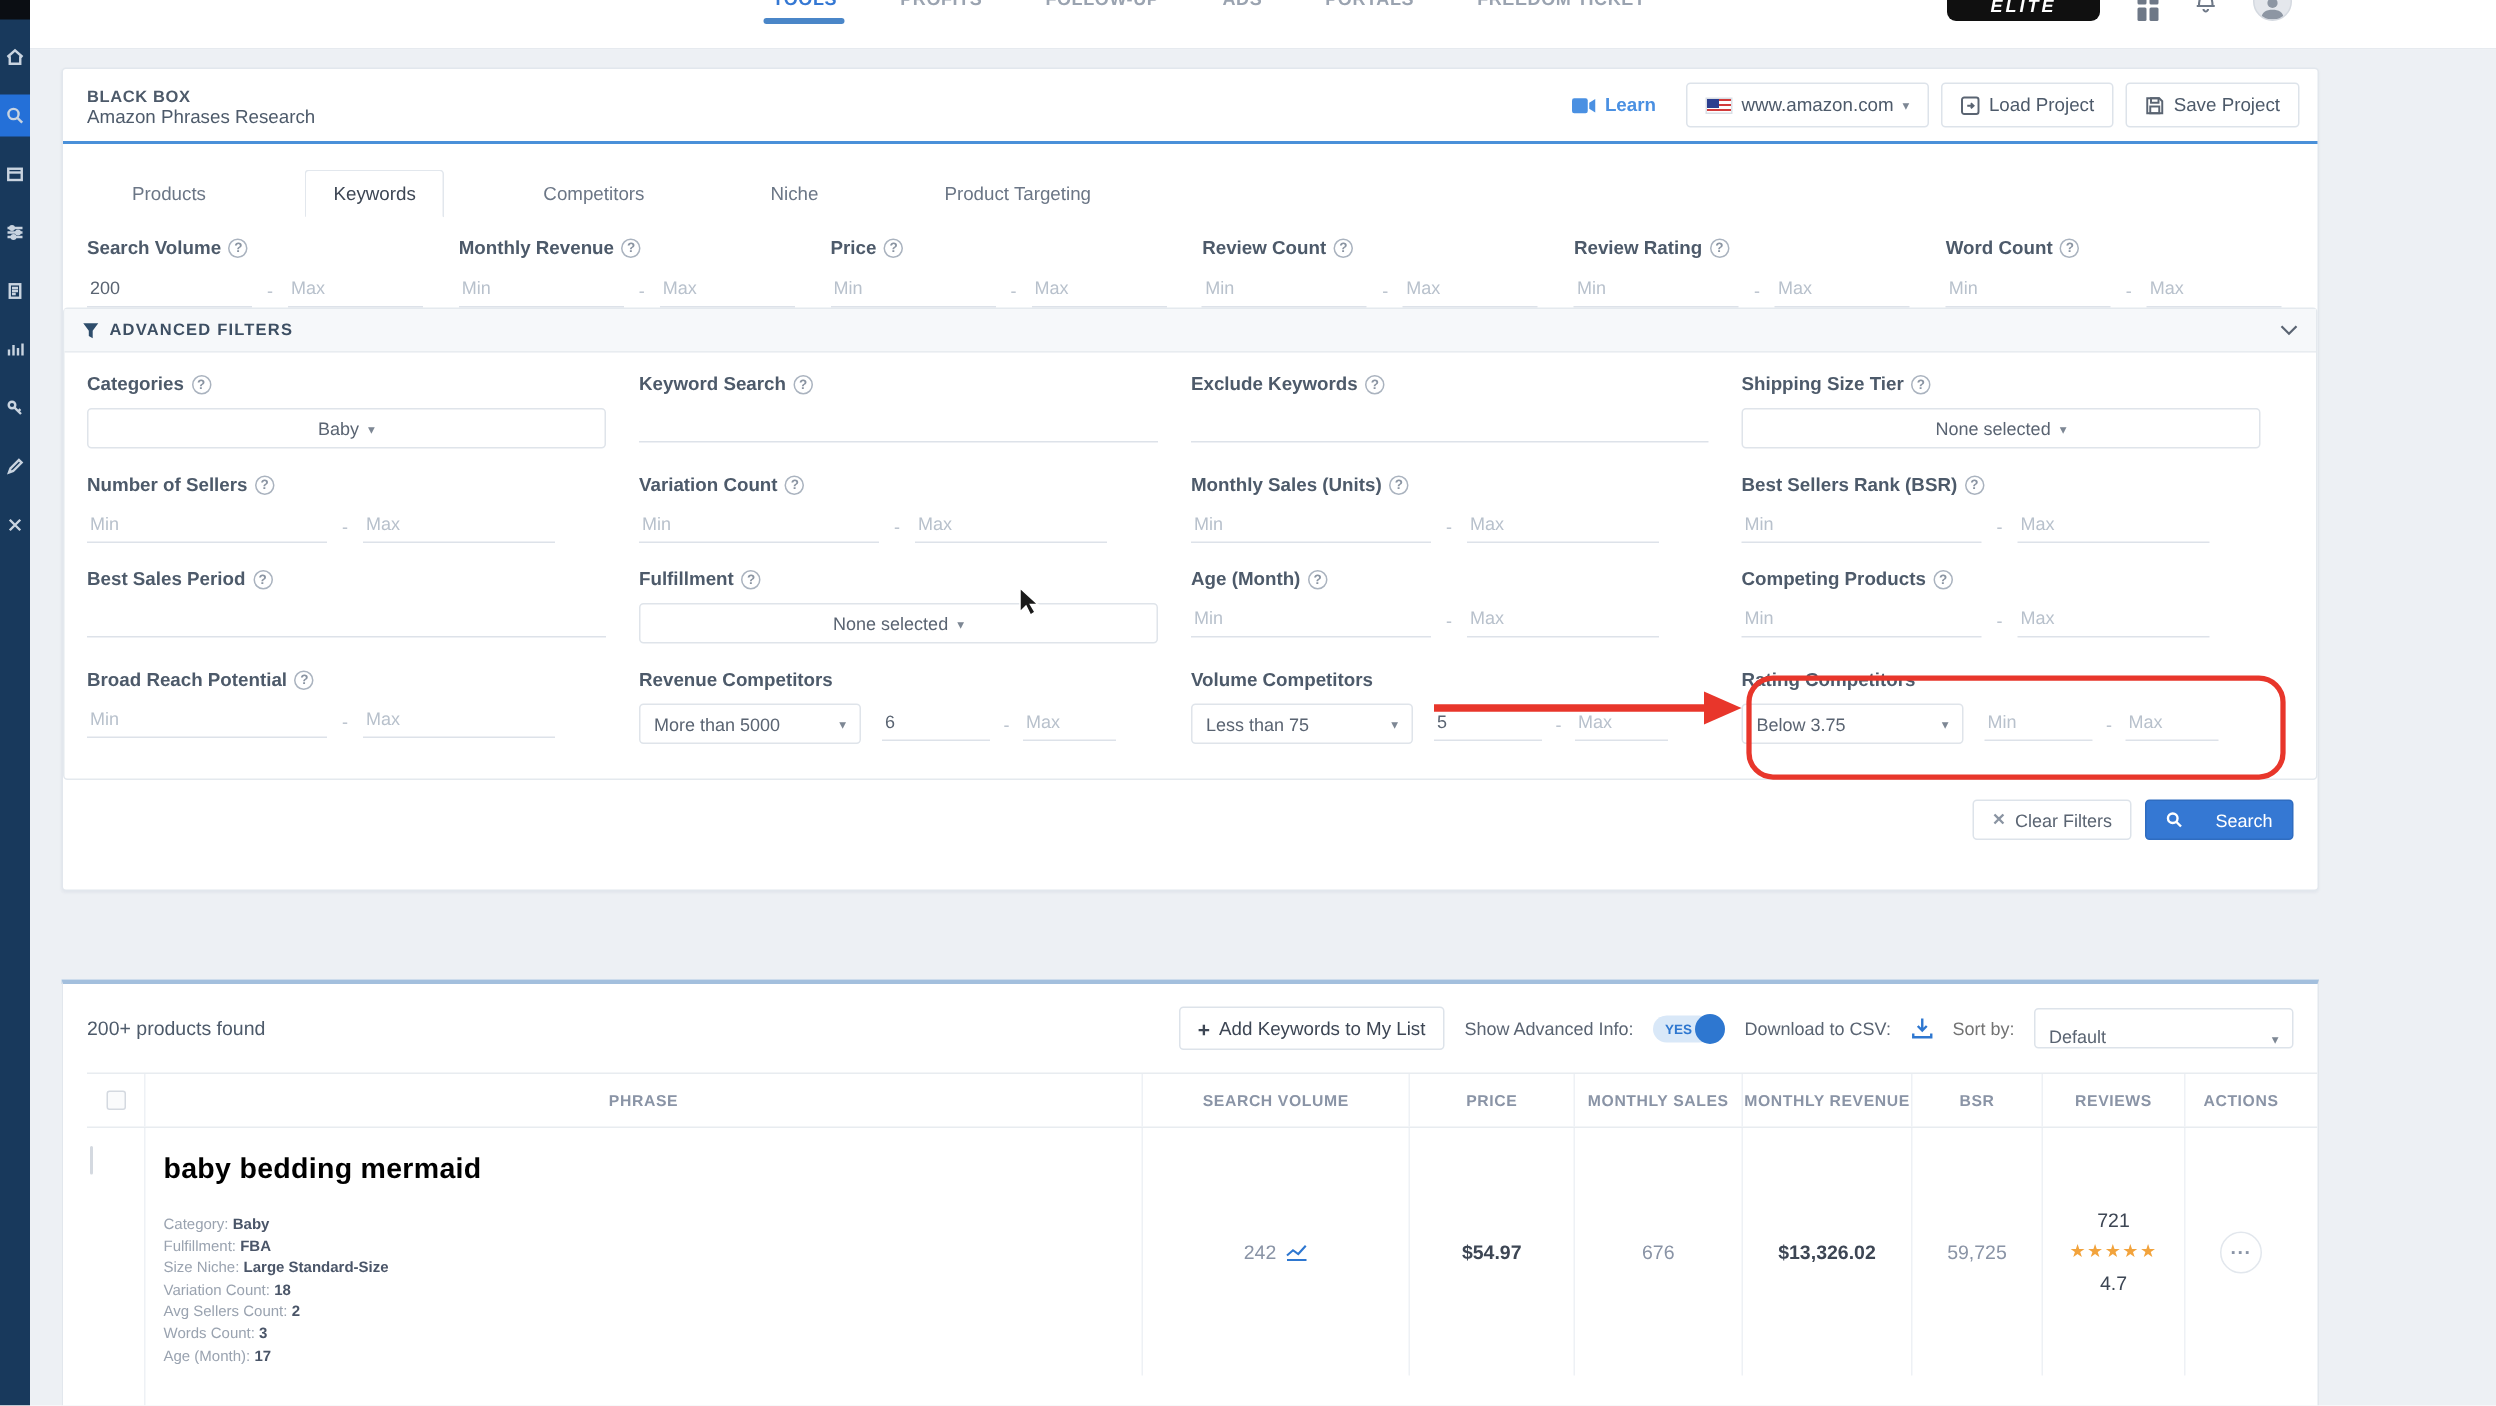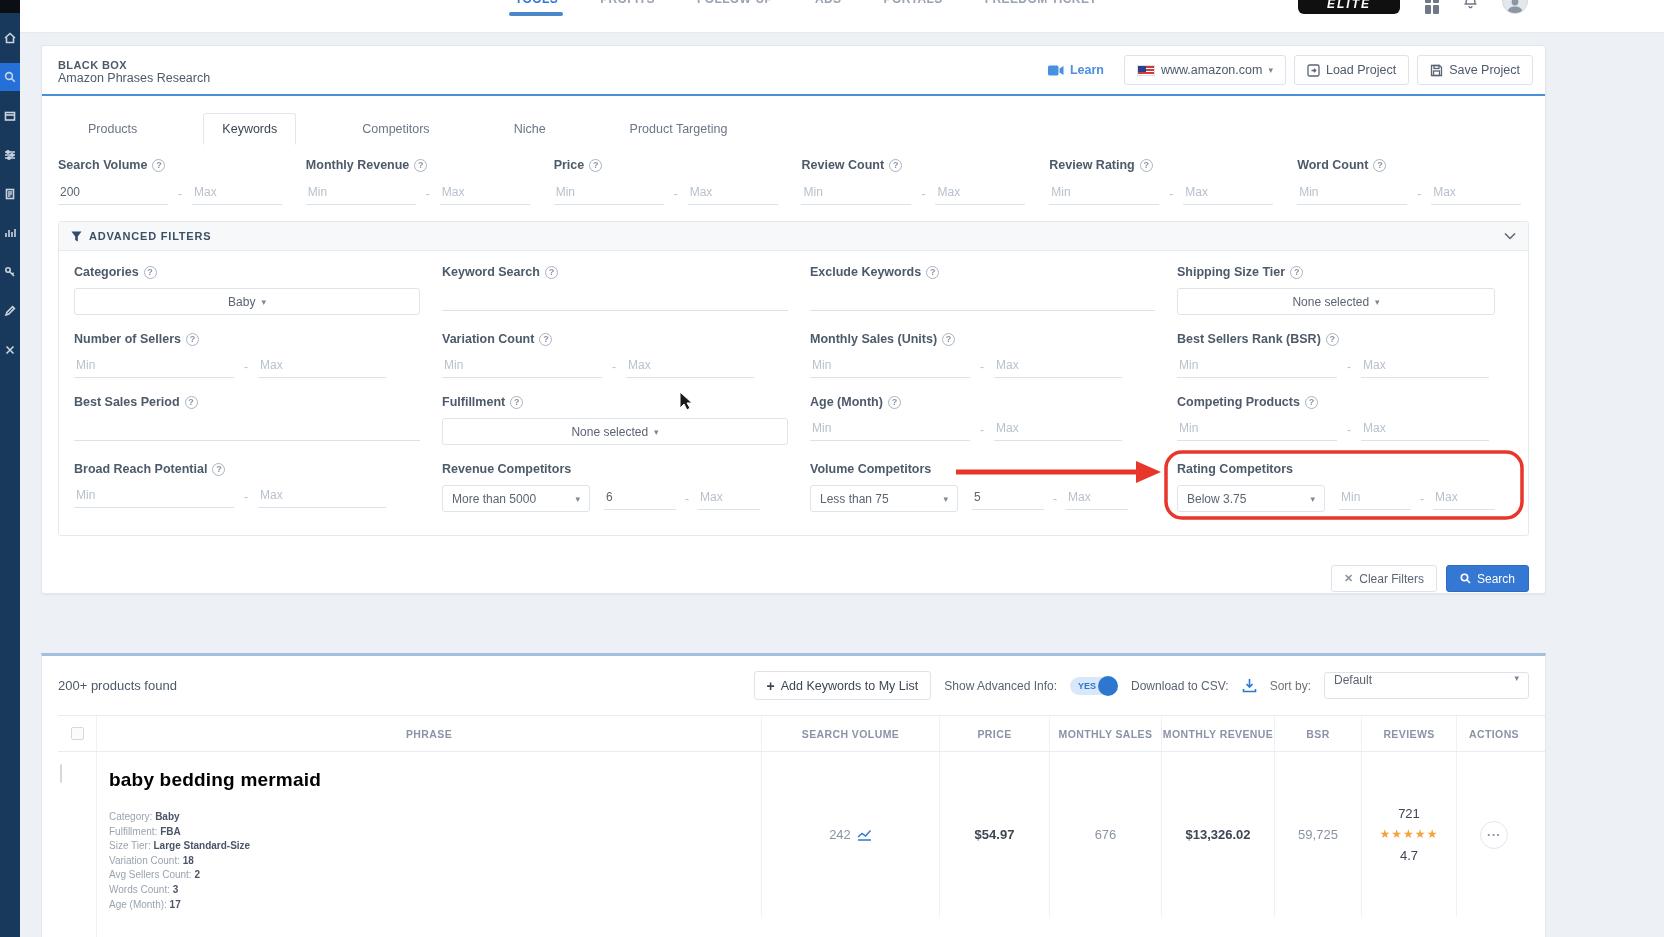--- a/index.html
+++ b/index.html
@@ -49,54 +49,54 @@
   .qf { width:234px; margin-right:16px; }
   .f-label { font-size:12.5px; font-weight:bold; color:#4d5a6a; display:flex; align-items:center; gap:5px; }
   .help { width:13px; height:13px; border:1px solid #aab3bf; border-radius:50%; font-size:9px; color:#8a94a2; display:inline-flex; align-items:center; justify-content:center; font-weight:bold; }
   .minmax { display:flex; align-items:center; margin-top:10px; }
   .minmax .dash { width:24px; text-align:center; color:#b8c1cc; font-size:12px; }
   input.uline { border:none; border-bottom:1px solid #dde2e9; background:transparent; font-size:12px; color:#5a6472; padding:3px 2px 5px; outline:none; font-family:inherit; }
   input.uline::placeholder { color:#b8c1cc; }
   .qf input.min { width:110px; } .qf input.max { width:90px; }
 
   
-  .adv-box { margin:16px; border:1px solid #e4e9ee; border-radius:3px; }
+  .adv-box { border:1px solid #e4e9ee; border-radius:3px; }
   .adv-header { height:29px; background:#f6f8fa; border-bottom:1px solid #e8ecf0; display:flex; align-items:center; padding:0 12px; }
   .adv-title { font-size:11px; font-weight:bold; letter-spacing:.8px; color:#3d4f63; margin-left:7px; }
   .adv-collapse { margin-left:auto; cursor:pointer; display:flex; }
   .adv-grid { display:grid; grid-template-columns:368px 368px 367px 1fr; padding:14px 15px 6px; column-gap:0; }
   .adv-cell { padding-right:22px; margin-bottom:17px; }
   .adv-cell .f-label { margin-bottom:9px; }
   .dd-box { height:27px; border:1px solid #dfe4ea; border-radius:3px; display:flex; align-items:center; justify-content:center; gap:6px; font-size:12px; color:#5a6472; cursor:pointer; background:#fff; }
   .adv-cell input.min { width:160px; } .adv-cell input.max { width:128px; }
   .combo-row { display:flex; align-items:center; }
   .combo-row .dd-box { width:148px; justify-content:space-between; padding:0 9px; }
   .combo-row input.cmin { width:72px; margin-left:14px; }
   .combo-row input.cmax { width:62px; }
   .combo-row .dash { width:22px; text-align:center; color:#b8c1cc; font-size:12px; }
 
   
   .filter-actions { display:flex; justify-content:flex-end; gap:9px; padding:13px 16px 0 0; }
   .btn-clear { height:27px; padding:0 12px; background:#fff; border:1px solid #dde3ea; border-radius:3px; font-size:12px; color:#5a6472; display:flex; align-items:center; gap:6px; cursor:pointer; }
   .btn-clear .x { font-size:11px; color:#8a94a2; font-weight:bold; }
-  .btn-search { height:27px; padding:0 13px; background:#3578d3; border:1px solid #2f6cc0; border-radius:3px; font-size:12px; color:#fff; display:flex; align-items:center; gap:6px; cursor:pointer; }
+  .btn-search { height:27px; padding:0 13px; background:#3578d3; border:1px solid #2f6cc0; border-radius:3px; font-size:12px; color:#fff; display:flex; align-items:center; gap:22px; cursor:pointer; }
 
   
   .results-card { position:absolute; left:41px; top:653px; width:1505px; height:284px; background:#fff; border-top:3px solid #a3bfdd; border-left:1px solid #e2e7ed; border-right:1px solid #e2e7ed; overflow:hidden; }
   .results-toolbar { position:relative; height:59px; display:flex; align-items:center; padding:0 16px; }
   .found-count { font-size:13px; color:#4d5a6a; }
   .toolbar-right { margin-left:auto; display:flex; align-items:center; gap:13px; }
   .btn-addkw { height:29px; padding:0 12px; border:1px solid #dde3ea; border-radius:3px; background:#fff; font-size:12.5px; color:#3d4654; display:flex; align-items:center; gap:6px; cursor:pointer; }
   .btn-addkw .plus { font-weight:bold; font-size:14px; }
   .tog-label { font-size:12px; color:#5a6472; }
   .toggle { position:relative; width:48px; height:20px; cursor:pointer; }
   .toggle .track { position:absolute; left:0; top:1px; width:40px; height:18px; background:#d9e8f8; border-radius:9px; font-size:9px; font-weight:bold; color:#2e77d0; display:flex; align-items:center; padding-left:8px; }
   .toggle .knob { position:absolute; right:0; top:0; width:20px; height:20px; background:#2e77d0; border-radius:50%; }
   .sort-label { font-size:12px; color:#737373; }
-  .sort-select { width:205px; height:27px; border:1px solid #dde3ea; border-radius:3px; display:flex; align-items:flex-start; padding:0 9px; font-size:12px; color:#5a6472; justify-content:space-between; cursor:pointer; }
+  .sort-select { width:173px; height:27px; border:1px solid #dde3ea; border-radius:3px; display:flex; align-items:flex-end; padding:0 9px; font-size:12px; color:#5a6472; justify-content:space-between; cursor:pointer; }
 
   .tgrid { display:grid; grid-template-columns:38px 665px 178px 110px 112px 113px 87px 95px 75px; margin-left:16px; }
   .thead { height:37px; border-top:1px solid #e8ecf0; border-bottom:1px solid #e8ecf0; }
   .th { font-size:10.5px; font-weight:bold; color:#8a94a6; letter-spacing:.4px; display:flex; align-items:center; justify-content:center; border-left:1px solid #eef1f5; }
   .th:first-child { border-left:none; }
   .checkbox { width:13px; height:13px; border:1px solid #d4d9e0; border-radius:2px; background:#fafbfc; cursor:pointer; }
   .trow { position:relative; height:262px; }
   .trow .cell { border-left:1px solid #eef1f5; display:flex; align-items:center; justify-content:center; height:165px; }
   .phrase-cell { position:relative; border-left:1px solid #eef1f5; }
   .phrase-title { position:absolute; left:12px; top:17px; font-size:19px; font-weight:bold; color:#000000; letter-spacing:.2px; }
@@ -560,21 +560,21 @@
     <div class="th">ACTIONS</div>
   </div>
 
   <div class="tgrid trow">
     <div style="padding:13px 0 0 2px;"><span class="checkbox"></span></div>
     <div class="phrase-cell">
       <div class="phrase-title">baby bedding mermaid</div>
       <div class="detail-list">
         <div class="detail-line"><span>Category:</span> <b>Baby</b></div>
         <div class="detail-line"><span>Fulfillment:</span> <b>FBA</b></div>
-        <div class="detail-line"><span>Size Tier:</span> <b>Large Standard-Size</b></div>
+        <div class="detail-line"><span>Size Niche:</span> <b>Large Standard-Size</b></div>
         <div class="detail-line"><span>Variation Count:</span> <b>18</b></div>
         <div class="detail-line"><span>Avg Sellers Count:</span> <b>2</b></div>
         <div class="detail-line"><span>Words Count:</span> <b>3</b></div>
         <div class="detail-line"><span>Age (Month):</span> <b>17</b></div>
       </div>
     </div>
     <div class="cell">
       <div class="sv-wrap">
           <span class="num">242</span>
           <svg width="15" height="12" viewBox="0 0 15 12" fill="none" stroke="#2e77d0" stroke-width="1.4">

